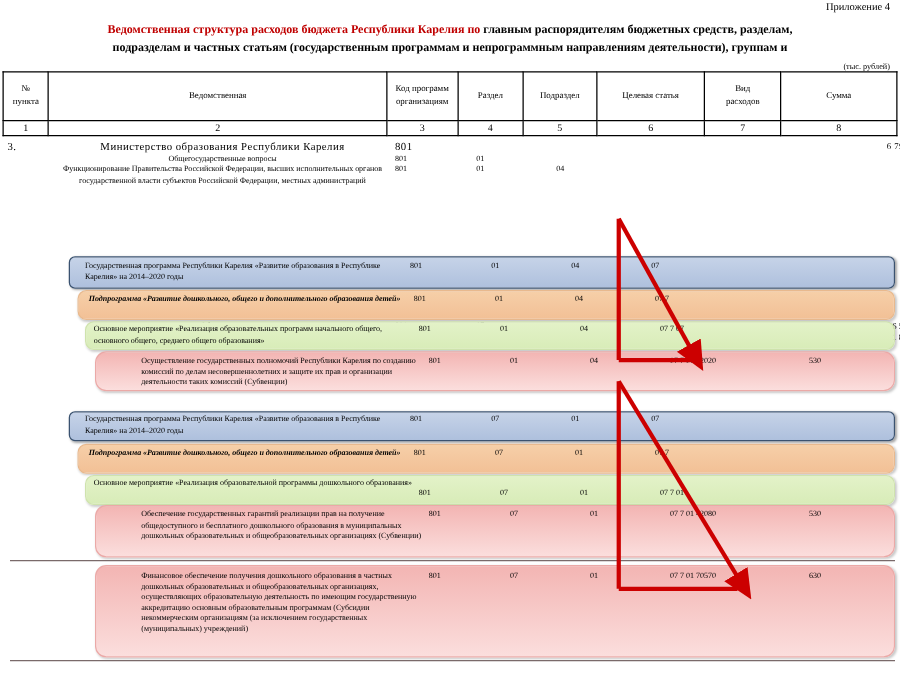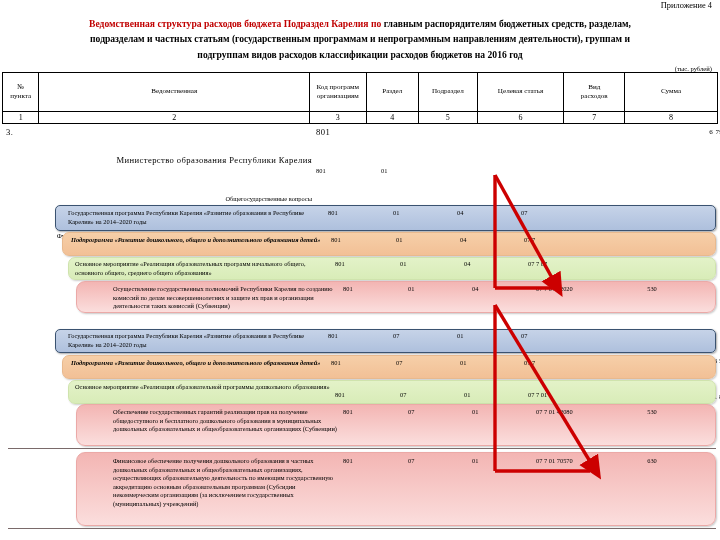--- a/index.html
+++ b/index.html
@@ -46,21 +46,21 @@
   .rows{position:relative;width:716px;margin-left:2px;}
   .r{
     position:relative;
     display:flex;
     align-items:flex-start;
     font-size:6.4px;
     line-height:8.6px;
     min-height:8.6px;
   }
   .c-num{width:36px;flex:0 0 36px;text-align:left;padding-left:4px;}
-  .c-name{width:268px;flex:0 0 268px;text-align:right;padding-left:2px;margin-top:28px;}
+  .c-name{width:268px;flex:0 0 268px;text-align:center;padding-left:2px;}
   .c-gl{width:56px;flex:0 0 56px;text-align:left;padding-left:4px;}
   .c-rz{width:52px;flex:0 0 52px;text-align:left;padding-left:9px;}
   .c-pr{width:58px;flex:0 0 58px;text-align:left;padding-left:12px;}
   .c-cs{width:86px;flex:0 0 86px;text-align:left;padding-left:6px;}
   .c-vr{width:60px;flex:0 0 60px;text-align:center;}
   .c-sum{width:92px;flex:0 0 92px;text-align:right;padding-right:8px;}
 
   .big{font-size:8.6px;line-height:11px;letter-spacing:.4px;}
   .ital{font-style:italic;font-weight:bold;}
 
@@ -94,23 +94,22 @@
 </head>
 <body>
 
 <div id="page">
 
   <div class="hdr">
     <div>Приложение 4</div>
   </div>
 
   <div class="doctitle">
-    <span class="red">Ведомственная структура расходов бюджета Подраздел Карелия по</span><span> главным распорядителям бюджетных средств, разделам,</span><br>
+    <span class="red">Ведомственная структура расходов бюджета Республики Карелия по</span><span> главным распорядителям бюджетных средств, разделам,</span><br>
     <span>подразделам и частных статьям (государственным программам и непрограммным направлениям деятельности), группам и</span><br>
-    <span>подгруппам видов расходов классификации расходов бюджетов на 2016 год</span>
   </div>
   <div class="units">(тыс. рублей)</div>
 
   <table class="grid">
     <colgroup>
       <col style="width:36px">
         <col style="width:268px">
         <col style="width:56px">
       <col style="width:52px">
         <col style="width:58px">

